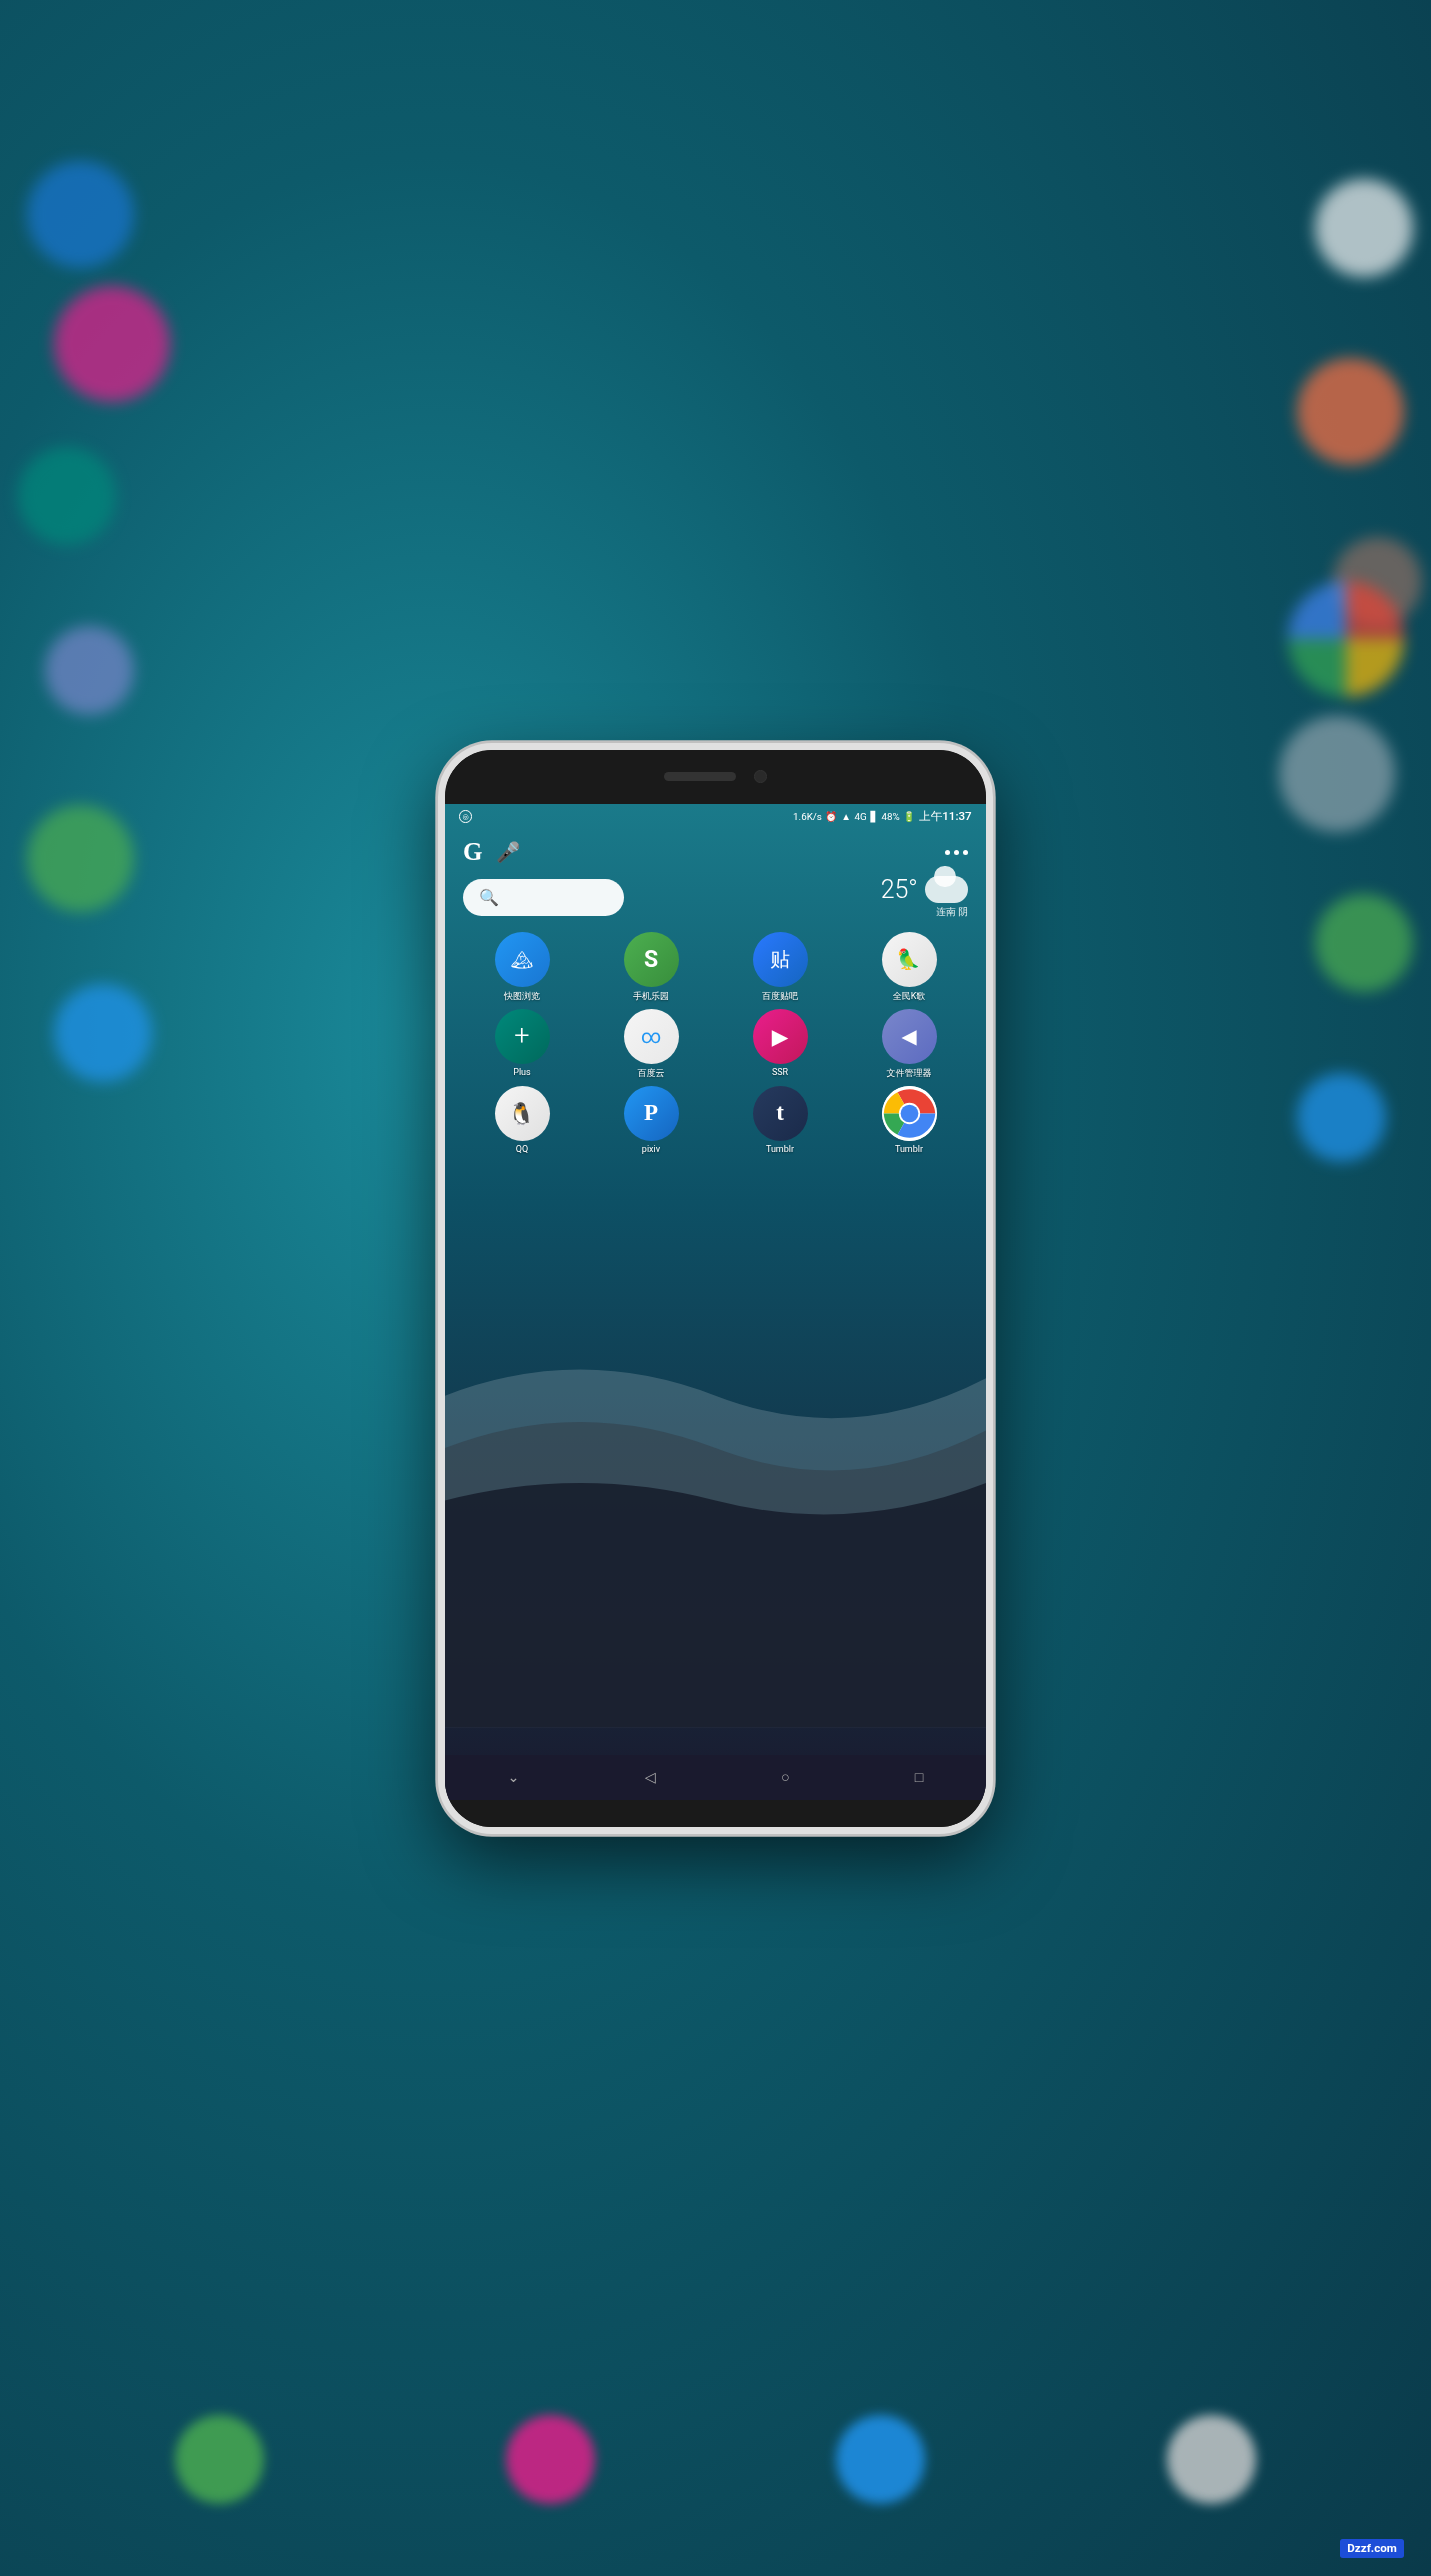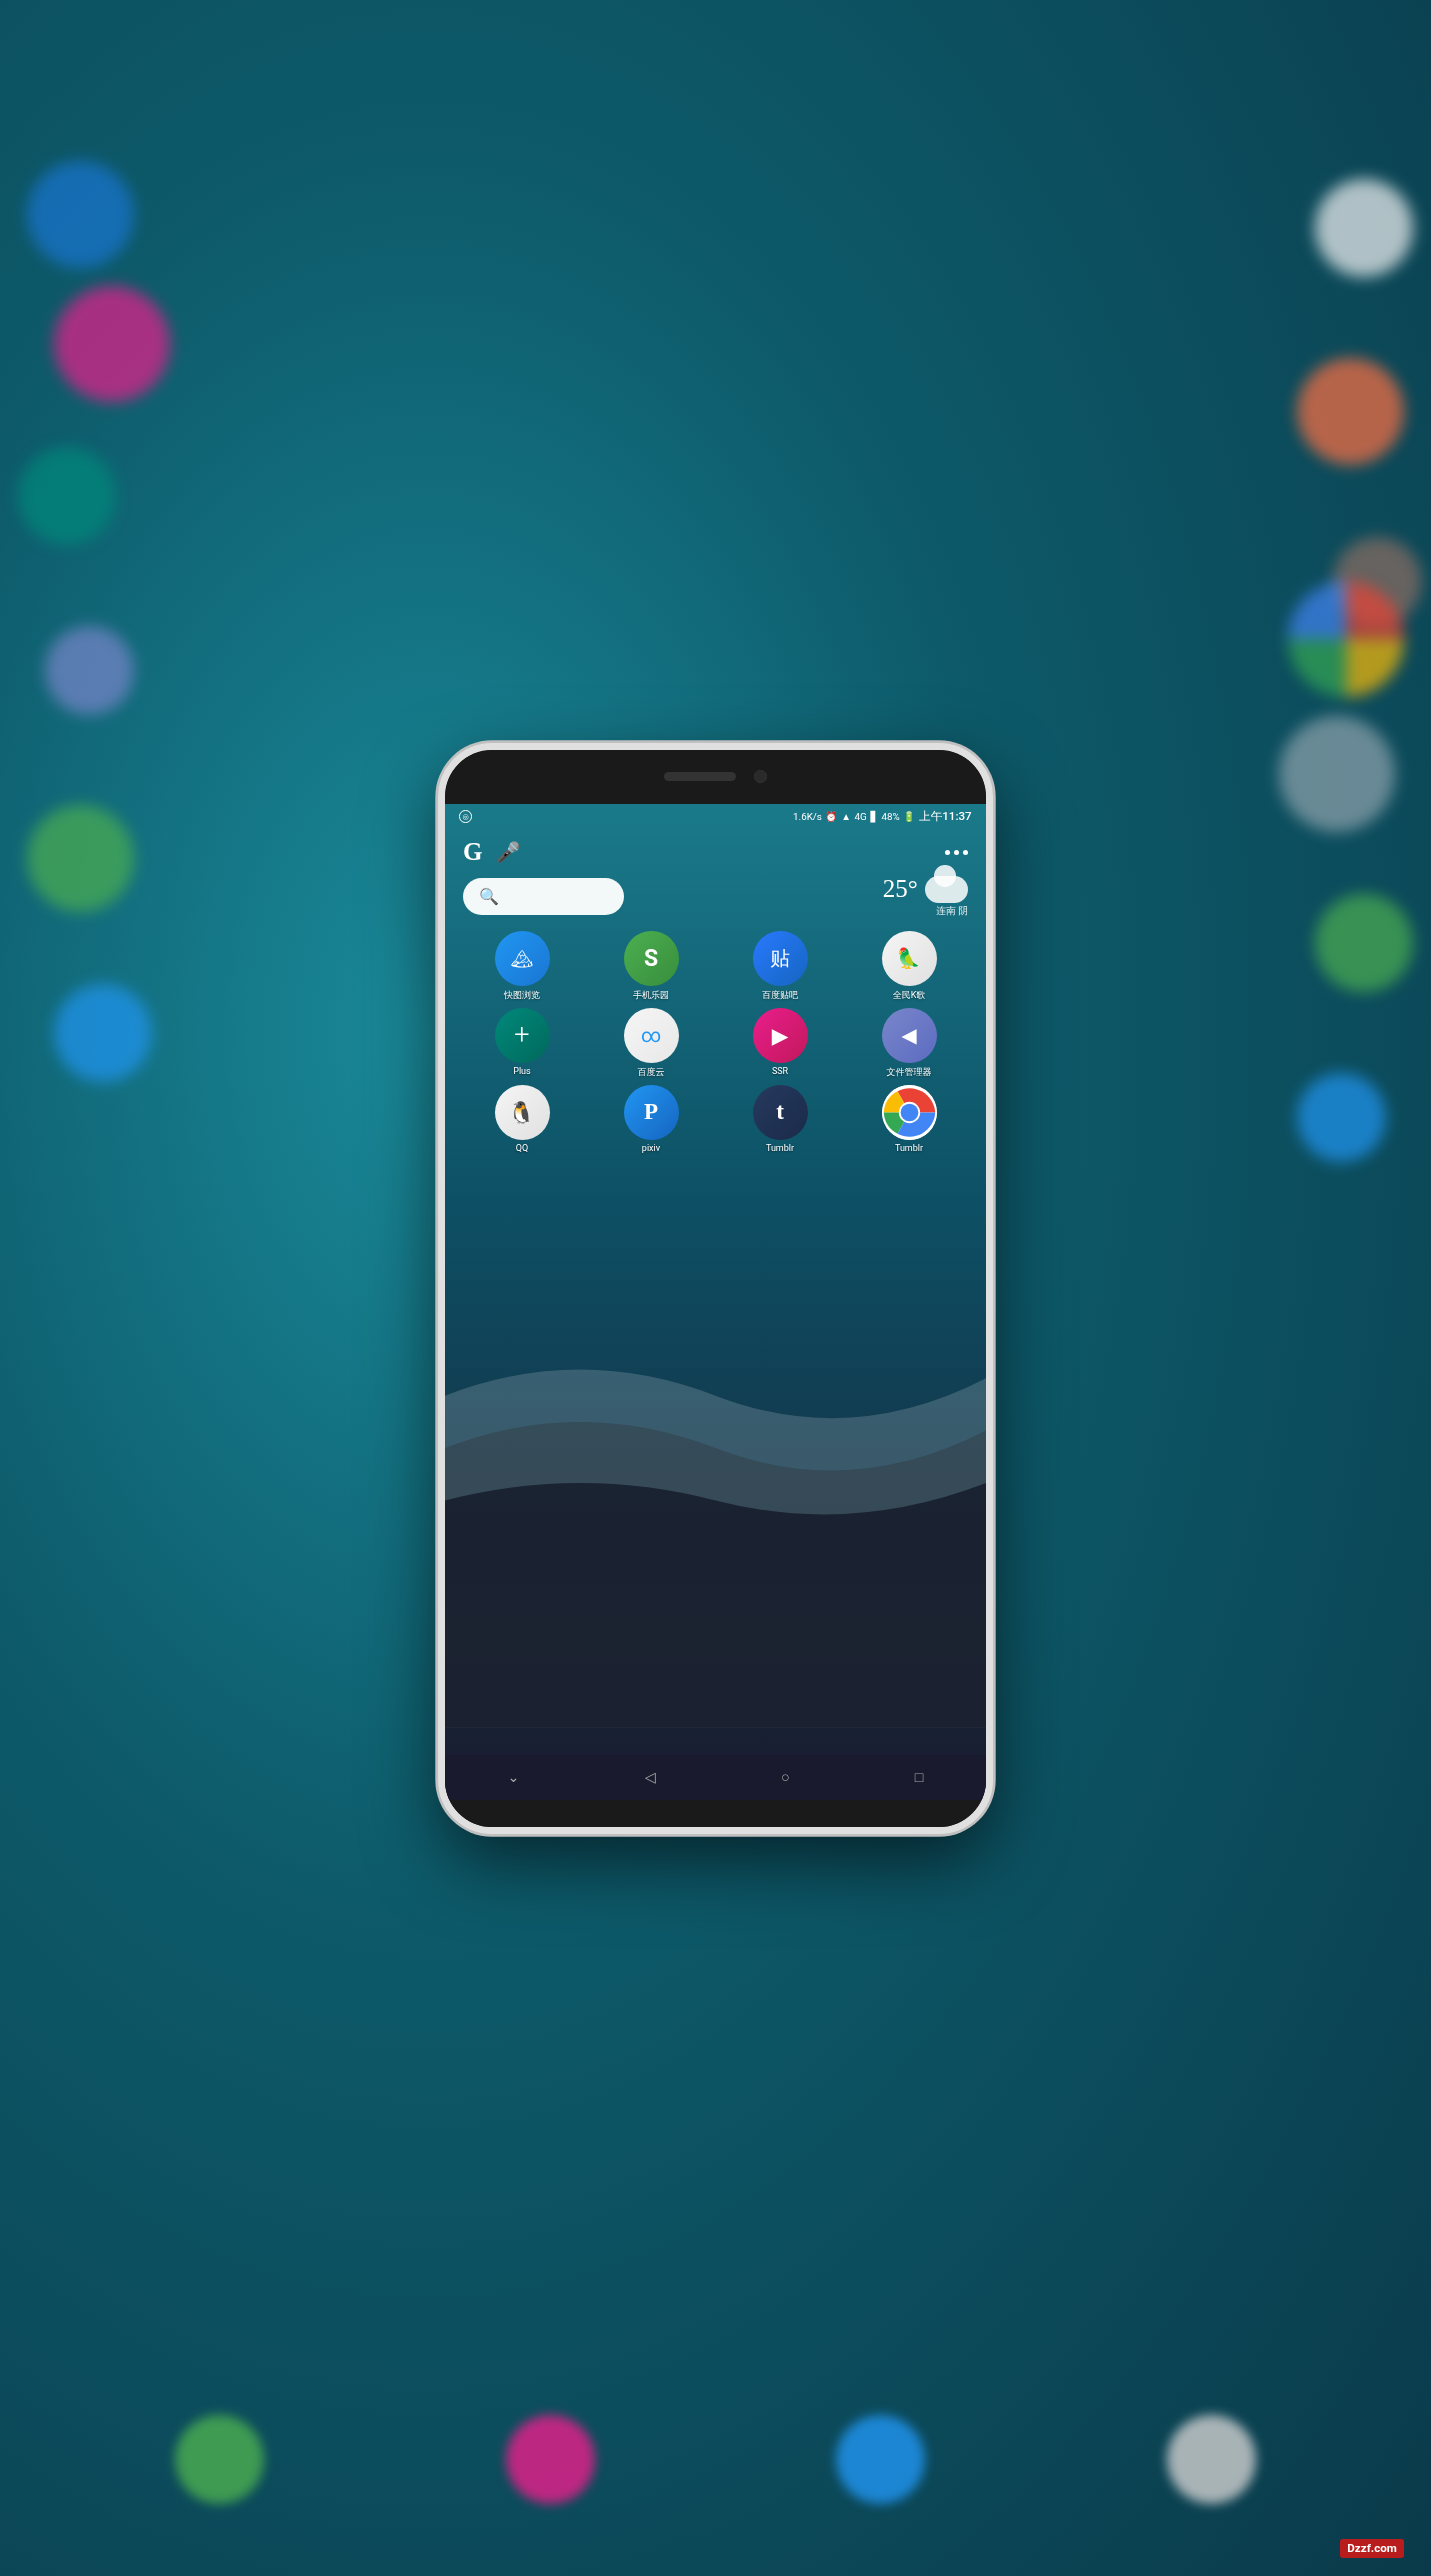--- a/index.html
+++ b/index.html
@@ -196,21 +196,20 @@
 
     .weather-temp-row {
       display: flex;
       align-items: center;
       gap: 7.2px;
     }
 
     .weather-temp {
       font-size: 25px;
       font-weight: 300;
-      font-family: Liberation Serif, serif;
     }
 
     .weather-cloud {
       width: 43px;
       height: 27px;
       background: rgba(255,255,255,0.85);
       border-radius: 13.4px;
       position: relative;
     }
 
@@ -343,21 +342,21 @@
       border-radius: 50%;
       filter: blur(5.4px);
       opacity: 0.8;
     }
 
     .dzzf-watermark {
       position: absolute;
       bottom: 18px;
       right: 27px;
       z-index: 100;
-      background: #b91c1c;
+      background: #1d4ed8;
       color: white;
       font-size: 11.6px;
       padding: 2.7px 7.2px;
       border-radius: 2.7px;
       font-weight: bold;
       margin-top: 47px;
     }
   </style>
 </head>
 <body>

